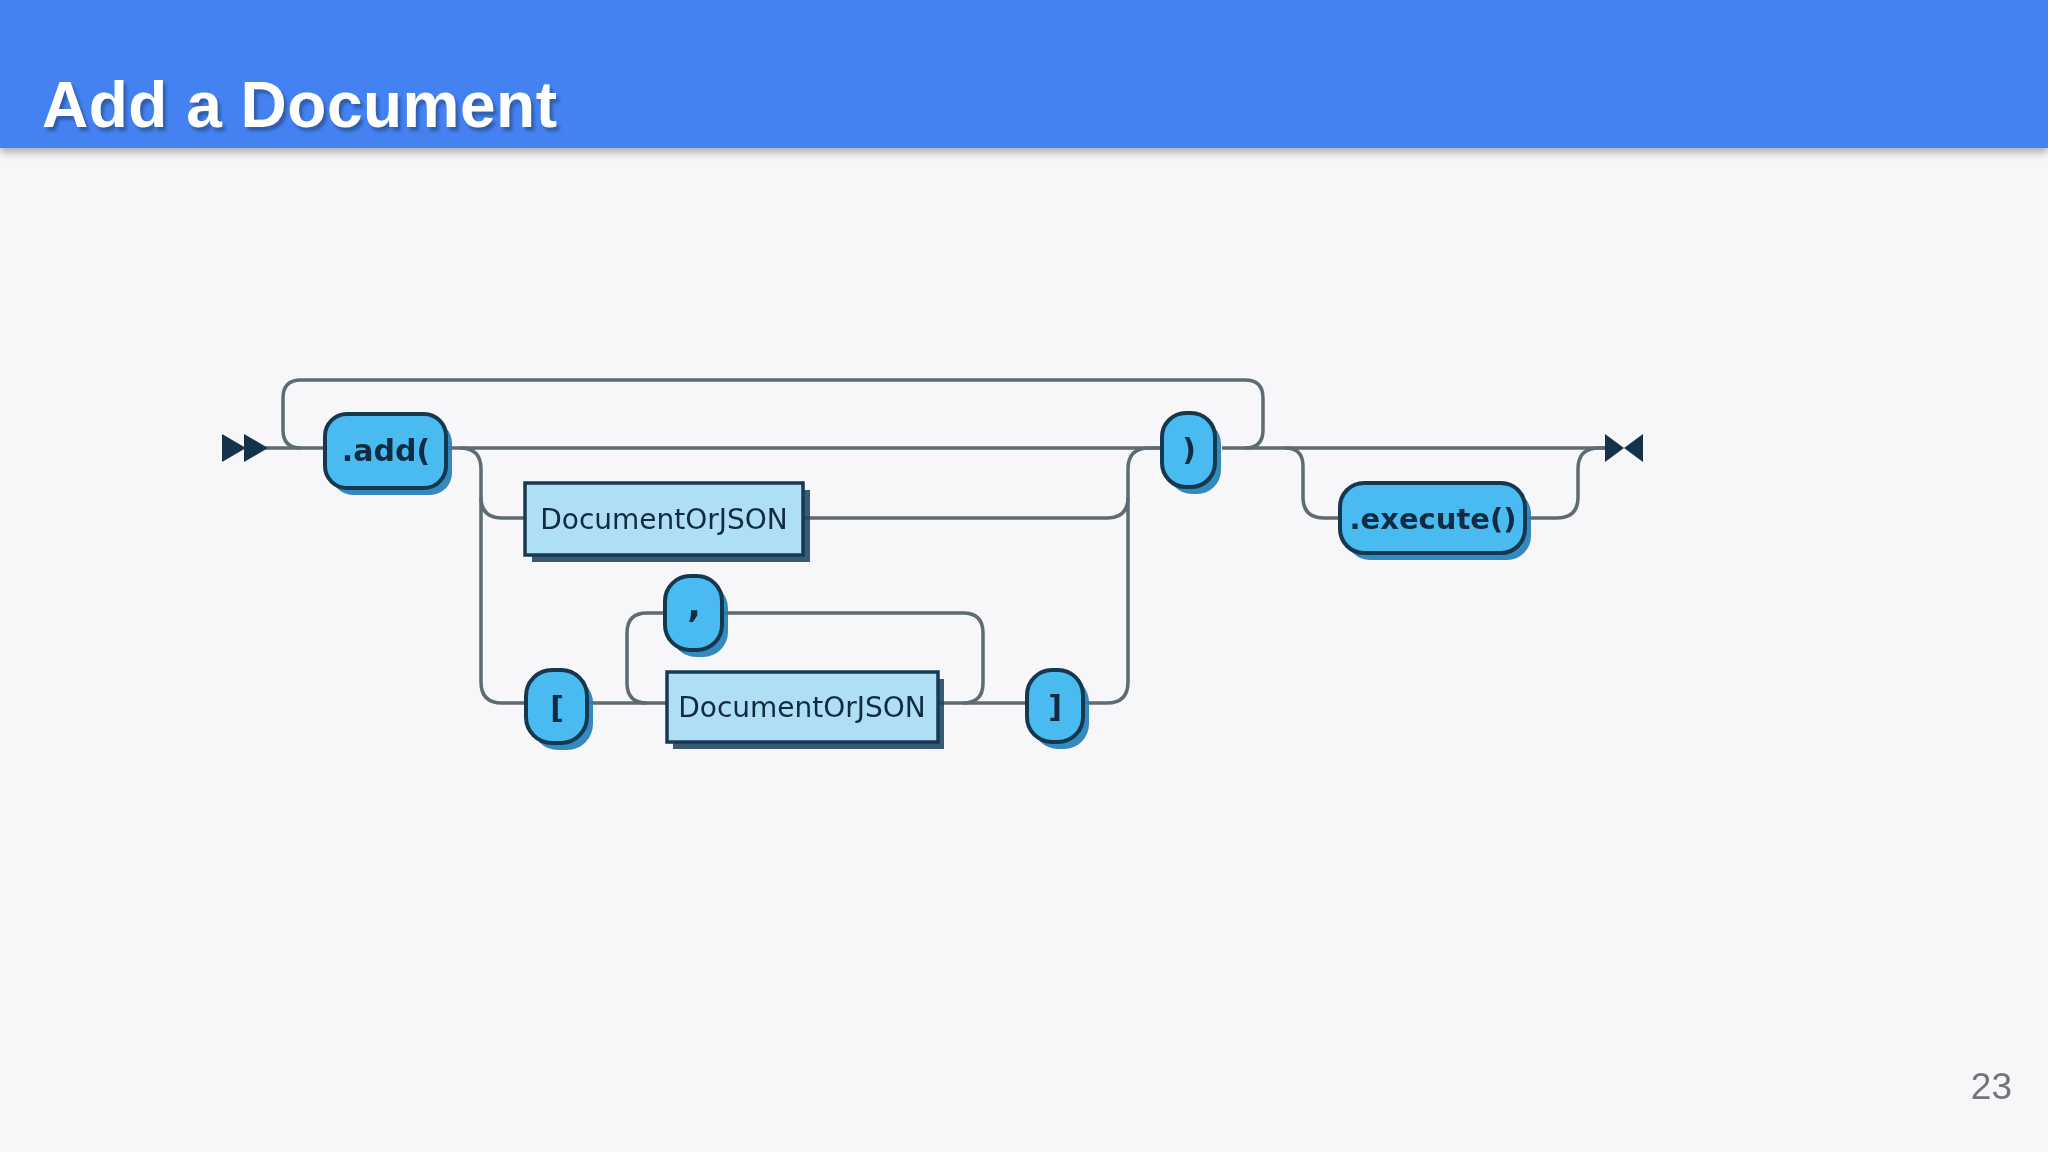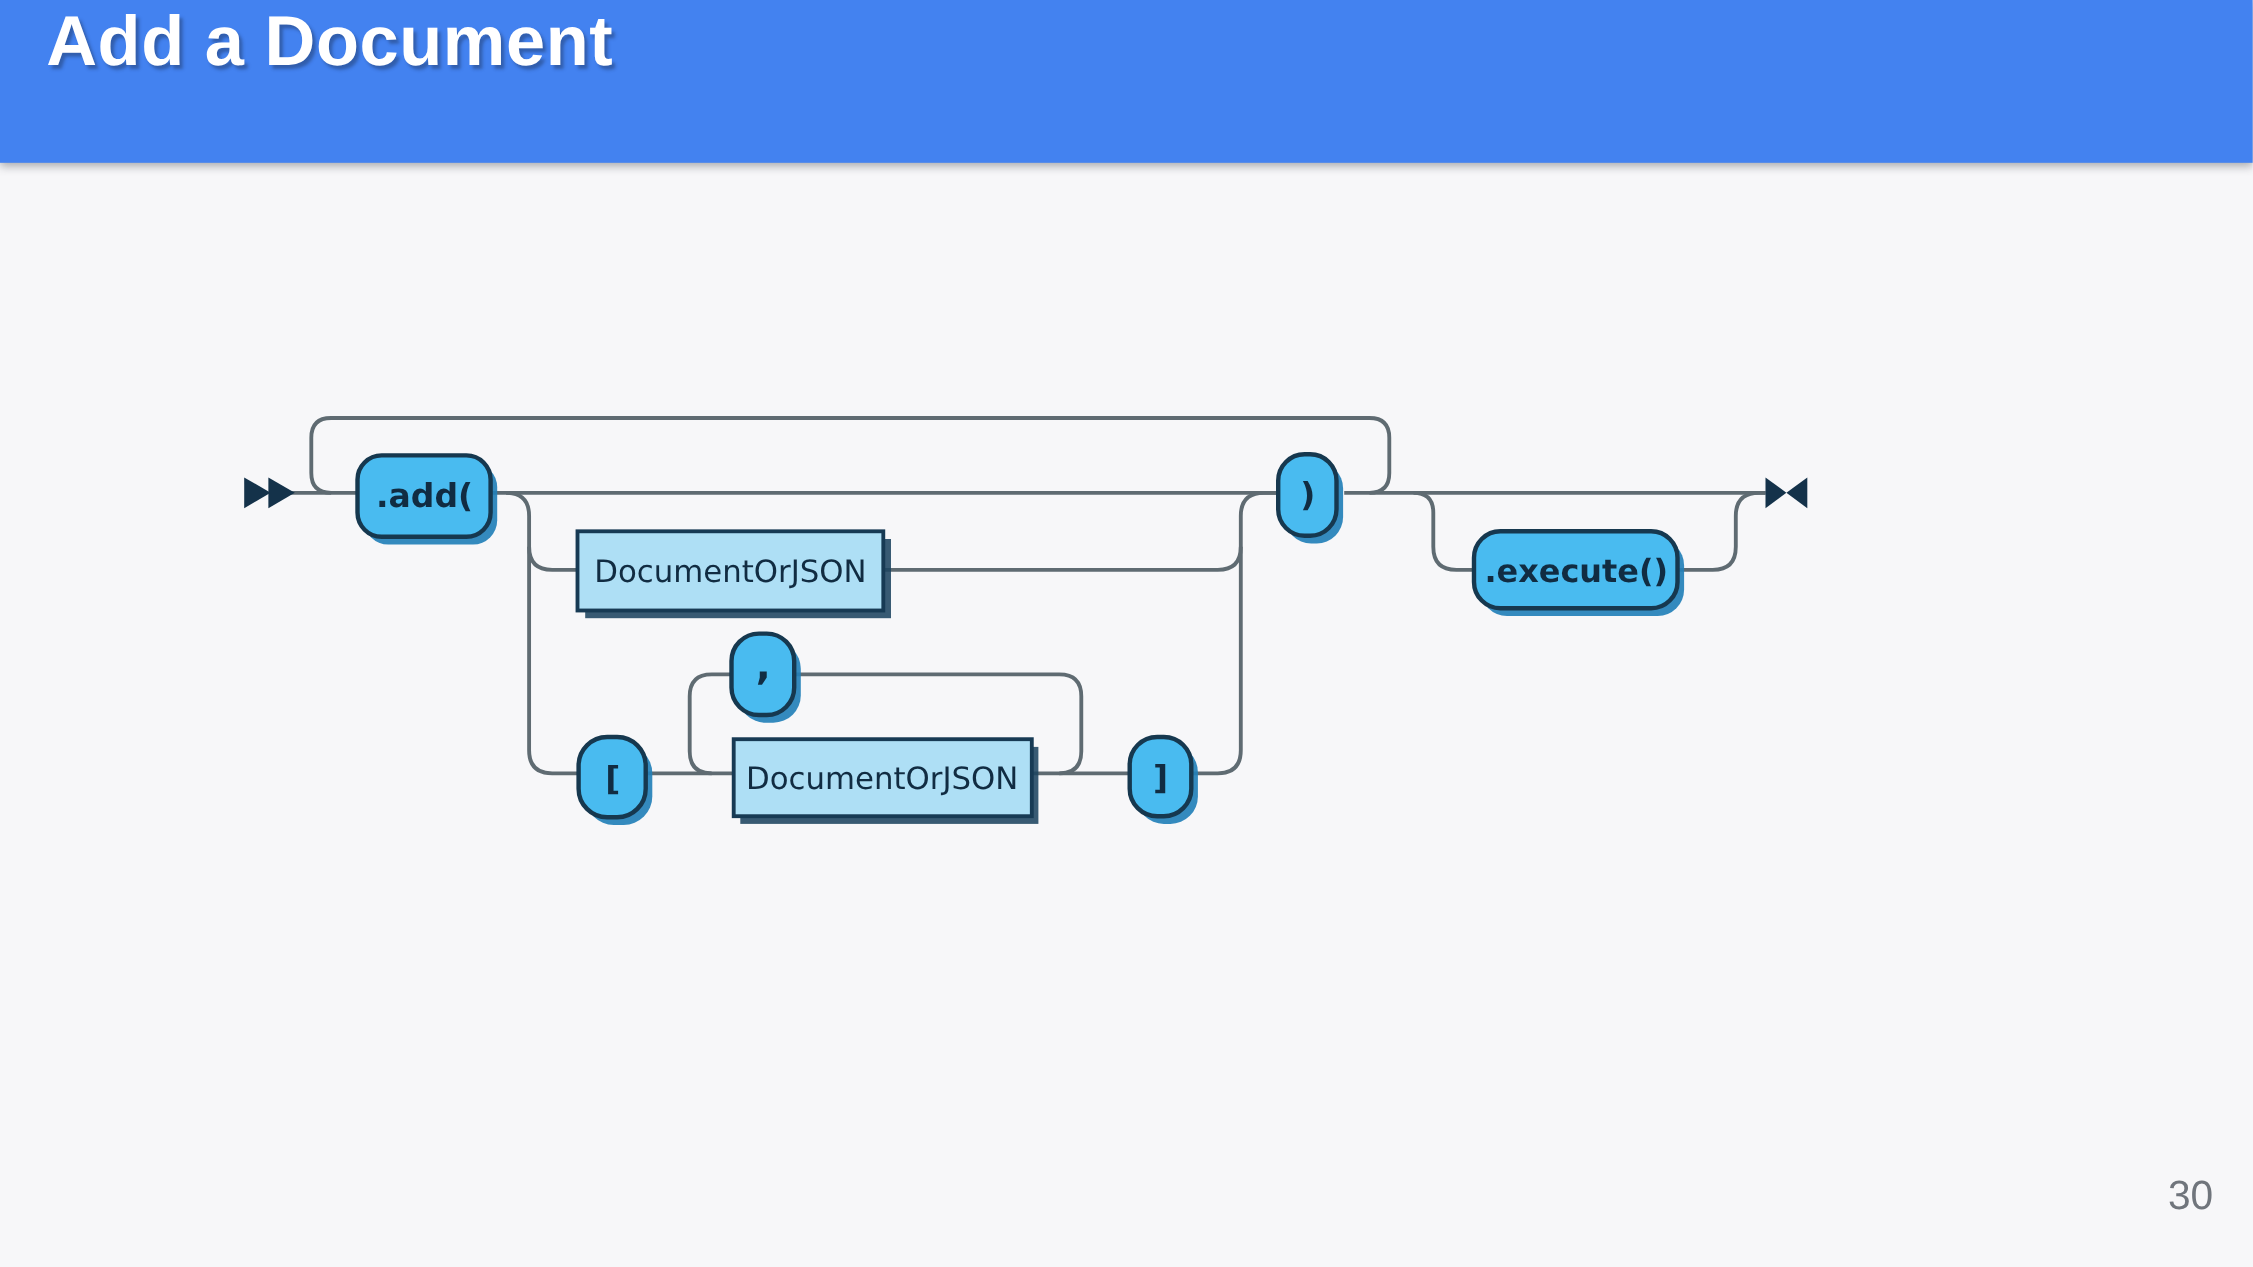--- a/index.html
+++ b/index.html
@@ -18,21 +18,21 @@
     background: #f7f7f9;
   }
   .header {
     position: absolute;
     left: 0; top: 0;
     width: 2048px;
     height: 148px;
     background: #4382f0;
     box-shadow: 0 4px 8px rgba(70, 75, 82, 0.45);
     display: flex;
-    align-items: flex-start;
+    align-items: flex-end;
   }
   .header-title {
     padding-left: 42px;
     padding-bottom: 6px;
     font-size: 64px;
     font-weight: bold;
     letter-spacing: 0.5px;
     color: #ffffff;
     text-shadow: 3px 4px 3px rgba(20, 35, 60, 0.38);
   }
@@ -160,14 +160,14 @@
     </g>
 
     <g>
       <rect class="shadow-terminal" x="1346" y="490" width="185" height="70" rx="24"></rect>
       <rect class="node-border-terminal" x="1340" y="483" width="185" height="70" rx="24" fill="#49bbf0"></rect>
       <text class="node-text t-bold-small" x="1433" y="529">.execute()</text>
     </g>
 
   </svg>
 
-  <div class="page-number">30</div>
+  <div class="page-number">23</div>
 </div>
 
 </body></html>

